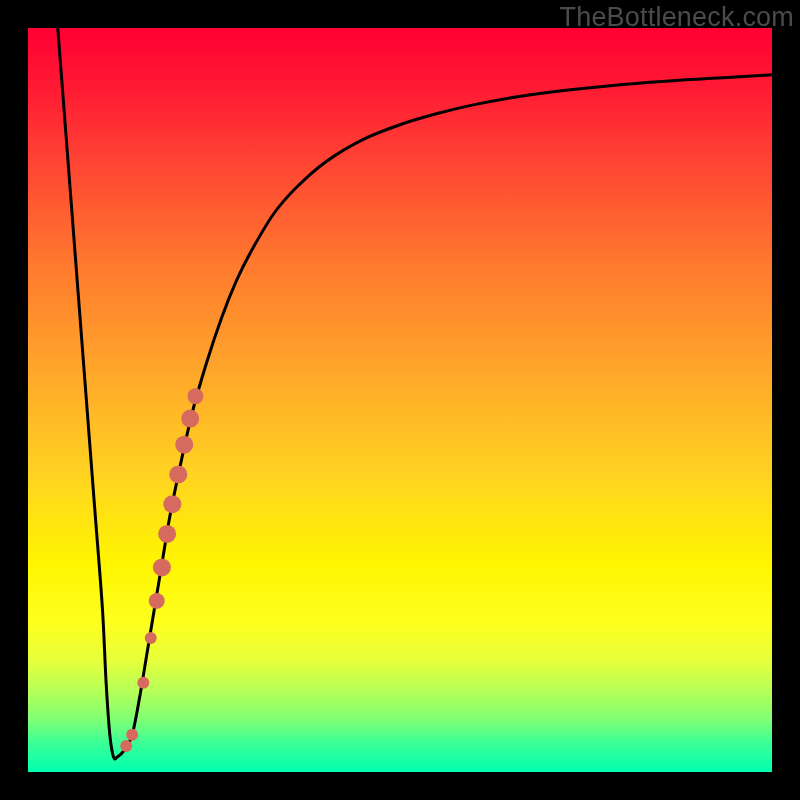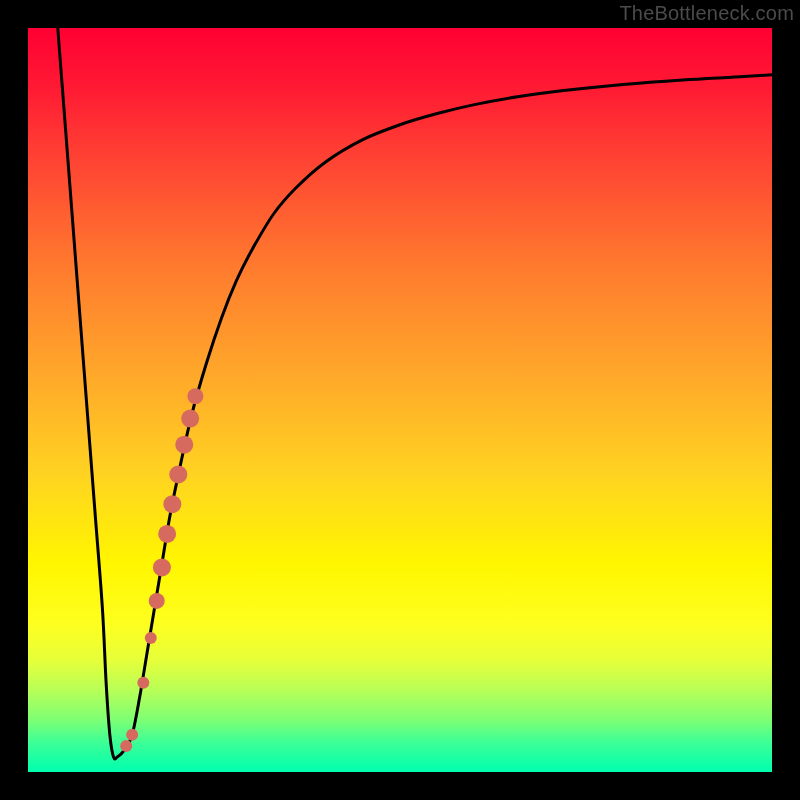--- a/index.html
+++ b/index.html
@@ -43,21 +43,21 @@
       #7eff74 93%,
       #3dff96 96%,
       #00ffb0 100%
     );
   }
   .attribution {
     position: absolute;
     top: 2px;
     right: 6px;
     color: #4b4b4b;
-    font-size: 20px;
+    font-size: 27px;
     font-weight: 500;
     letter-spacing: 0.2px;
     user-select: none;
   }
   svg.curve {
     position: absolute;
     inset: 0;
   }
 </style>
 </head>

